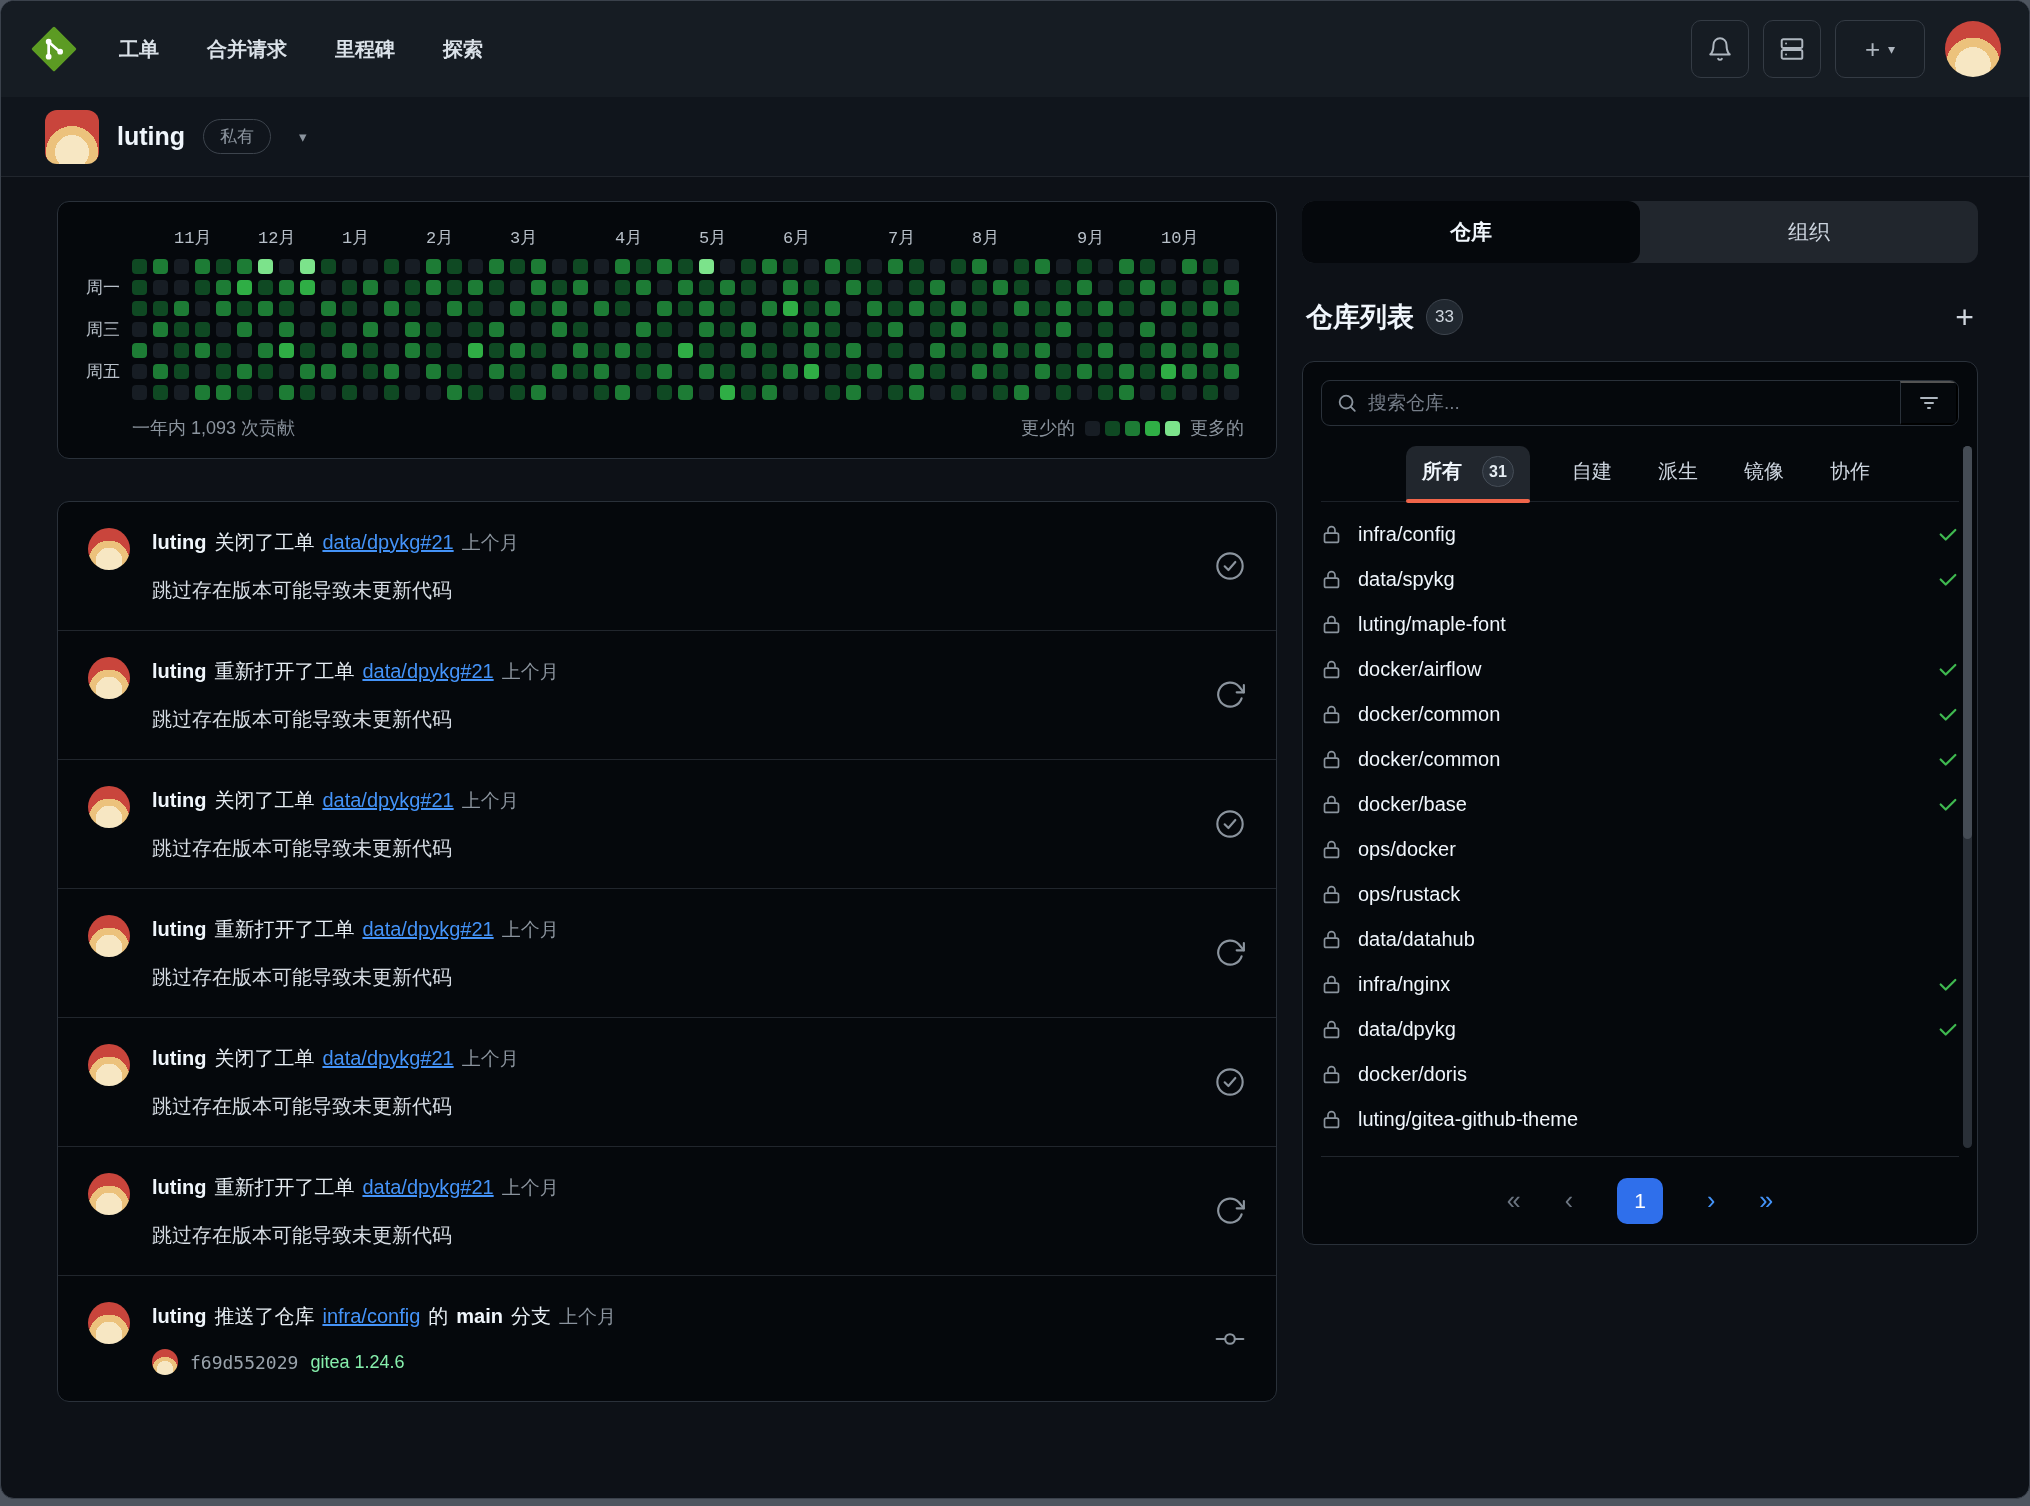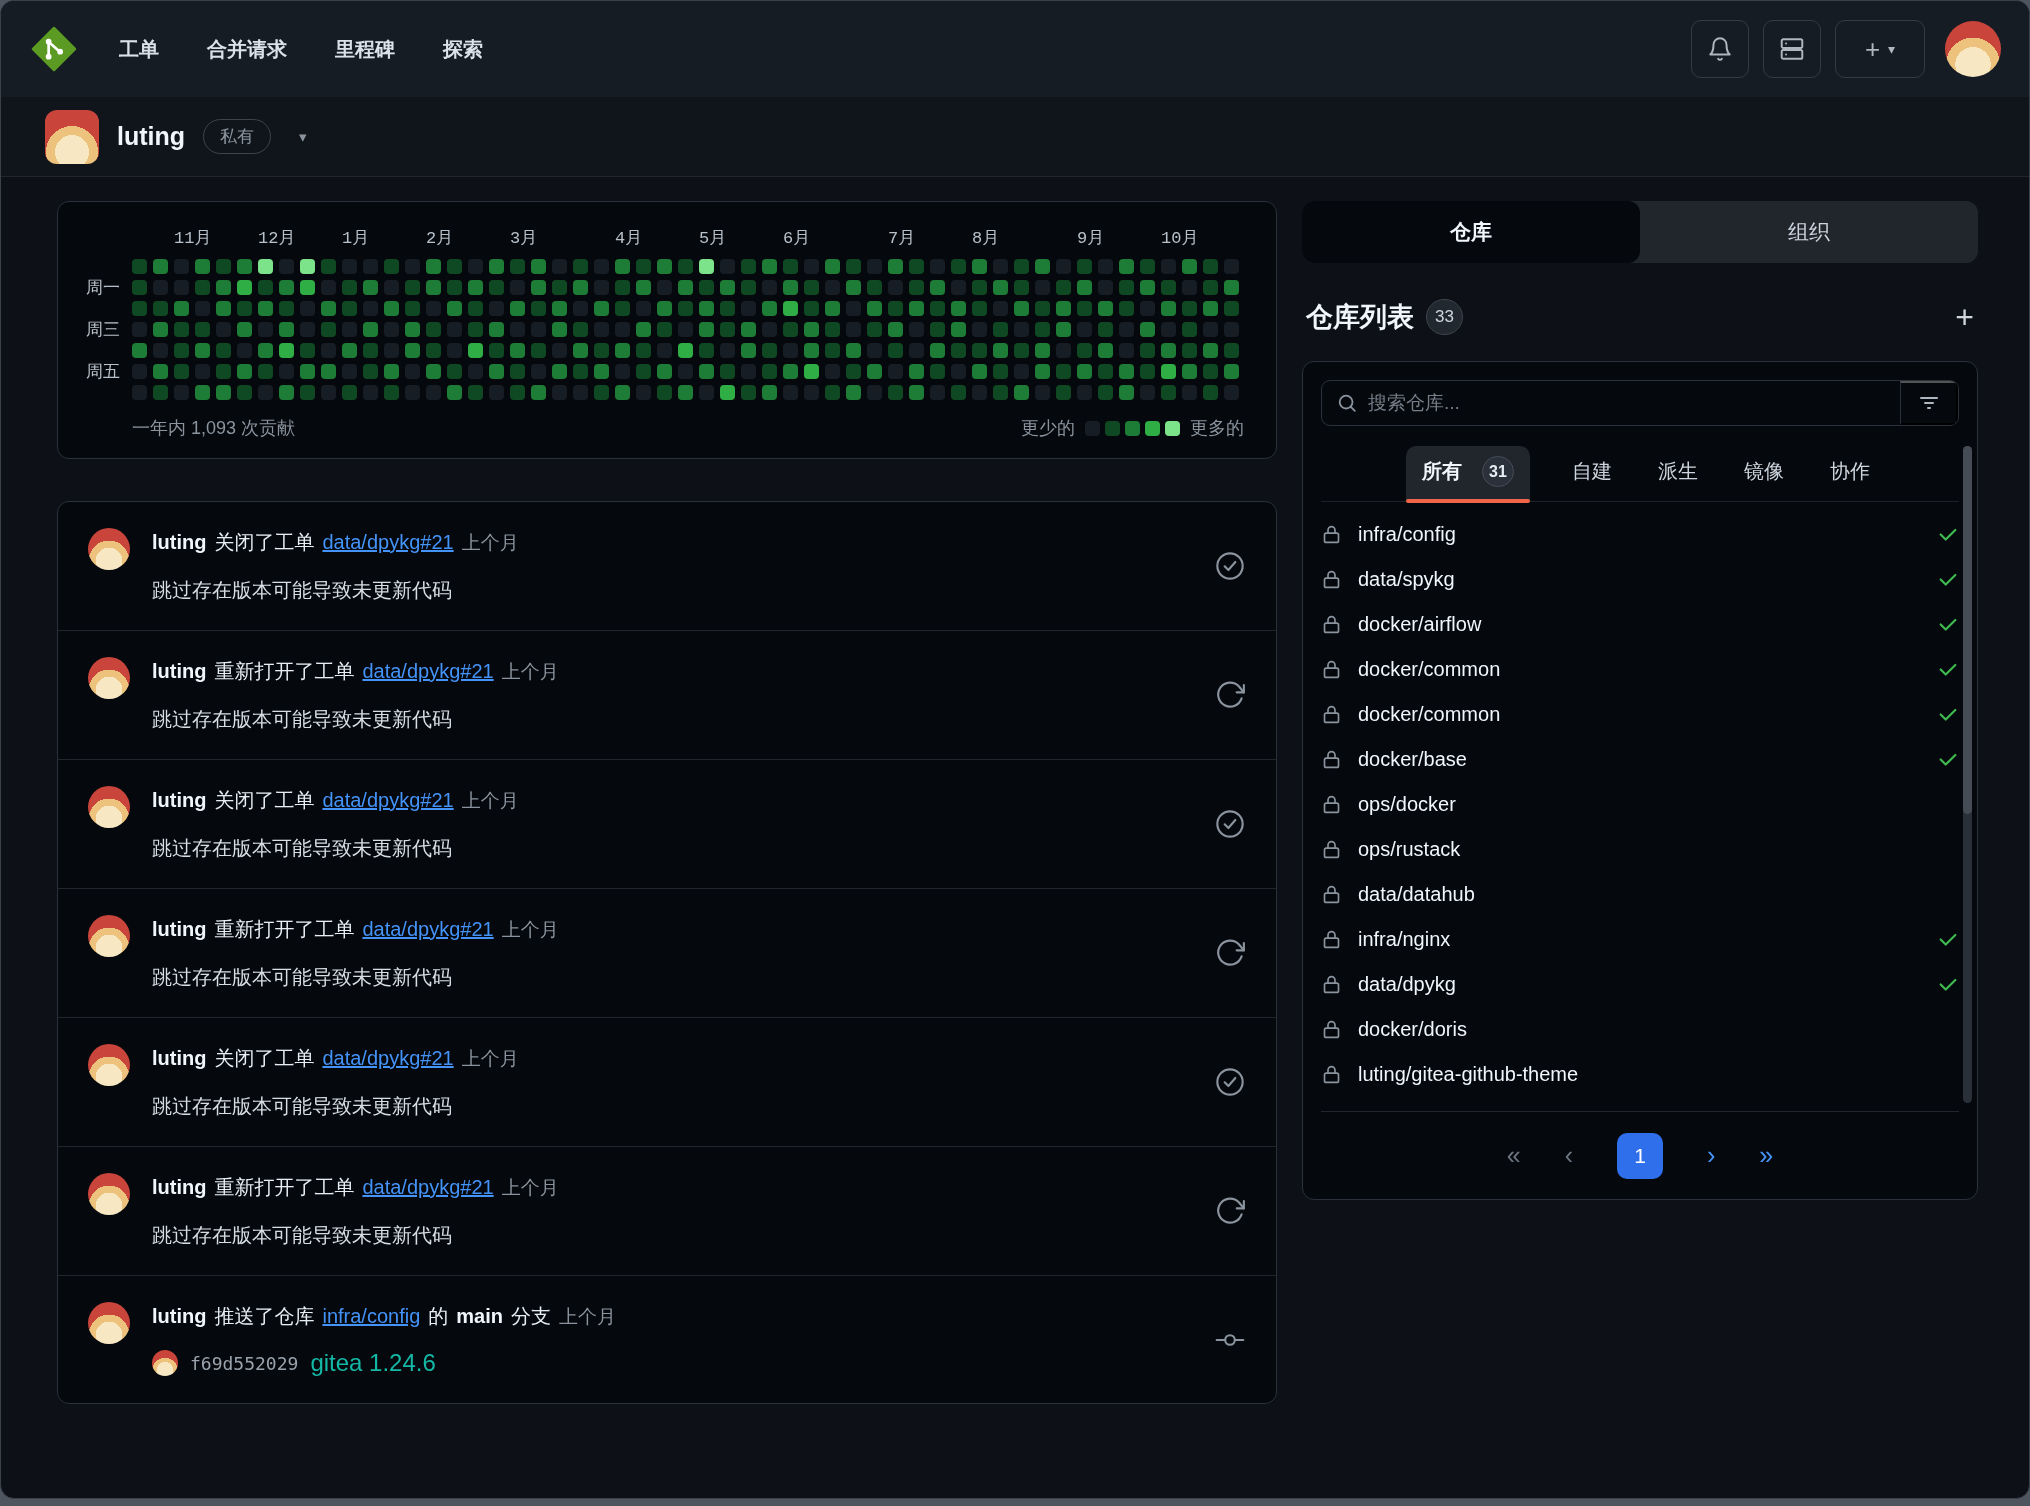--- a/index.html
+++ b/index.html
@@ -101,21 +101,21 @@
   .feed-title { font-size:20px; line-height:28px; color:#e6edf3; }
   .feed-title .seg { margin-right:8px; }
   .feed-title .actor { font-weight:600; color:#f0f6fc; }
   .feed-title .link { color:#4493f8; text-decoration:underline; cursor:pointer; }
   .feed-title .strong { font-weight:600; color:#f0f6fc; }
   .feed-title .time { color:#8b949e; font-size:19px; }
   .feed-body { margin-top:20px; font-size:20px; color:#d7dde4; }
   .feed-commit { margin-top:18px; display:flex; align-items:center; gap:12px; }
   .feed-commit .mini { width:26px; height:26px; flex:none; }
   .feed-commit .sha { font-family:"DejaVu Sans Mono","Liberation Mono",monospace; font-size:18px; color:#9aa3ac; cursor:pointer; }
-  .feed-commit .commit-note { font-size:24px; color:#14b8a6; }
+  .feed-commit .commit-note { font-size:18px; color:#86efac; }
   .feed-icon { flex:none; color:#8b949e; margin-left:20px; align-self:center; }
 
   
   .seg-tabs {
     display:flex; background:#21262d; border-radius:12px; height:62px; overflow:hidden;
   }
   .seg-tab {
     flex:1; display:flex; align-items:center; justify-content:center;
     font-size:21px; color:#cdd5df; cursor:pointer;
   }
@@ -863,20 +863,34 @@
     </span>
     <span class="repo-name">data/spykg</span>
     <span class="repo-check">
       <svg width="22" height="22" viewBox="0 0 24 24" fill="none" stroke="currentColor" stroke-width="2.4" stroke-linecap="round" stroke-linejoin="round">
         <polyline points="20 6.5 9.5 17 4 11.5"></polyline>
       </svg>
     </span>
   </div>
 
 
+  <div class="repo-row">
+    <span class="lock">
+      <svg width="21" height="21" viewBox="0 0 24 24" fill="none" stroke="currentColor" stroke-width="1.9" stroke-linecap="round" stroke-linejoin="round">
+        <rect x="4" y="10.5" width="16" height="10.5" rx="2"></rect>
+        <path d="M8 10.5V7a4 4 0 0 1 8 0v3.5"></path>
+      </svg>
+    </span>
+    <span class="repo-name">luting/maple-font</span>
+    <span class="repo-check hidden">
+      <svg width="22" height="22" viewBox="0 0 24 24" fill="none" stroke="currentColor" stroke-width="2.4" stroke-linecap="round" stroke-linejoin="round">
+        <polyline points="20 6.5 9.5 17 4 11.5"></polyline>
+      </svg>
+    </span>
+  </div>
 
   <div class="repo-row">
     <span class="lock">
       <svg width="21" height="21" viewBox="0 0 24 24" fill="none" stroke="currentColor" stroke-width="1.9" stroke-linecap="round" stroke-linejoin="round">
         <rect x="4" y="10.5" width="16" height="10.5" rx="2"></rect>
         <path d="M8 10.5V7a4 4 0 0 1 8 0v3.5"></path>
       </svg>
     </span>
     <span class="repo-name">docker/airflow</span>
     <span class="repo-check">

